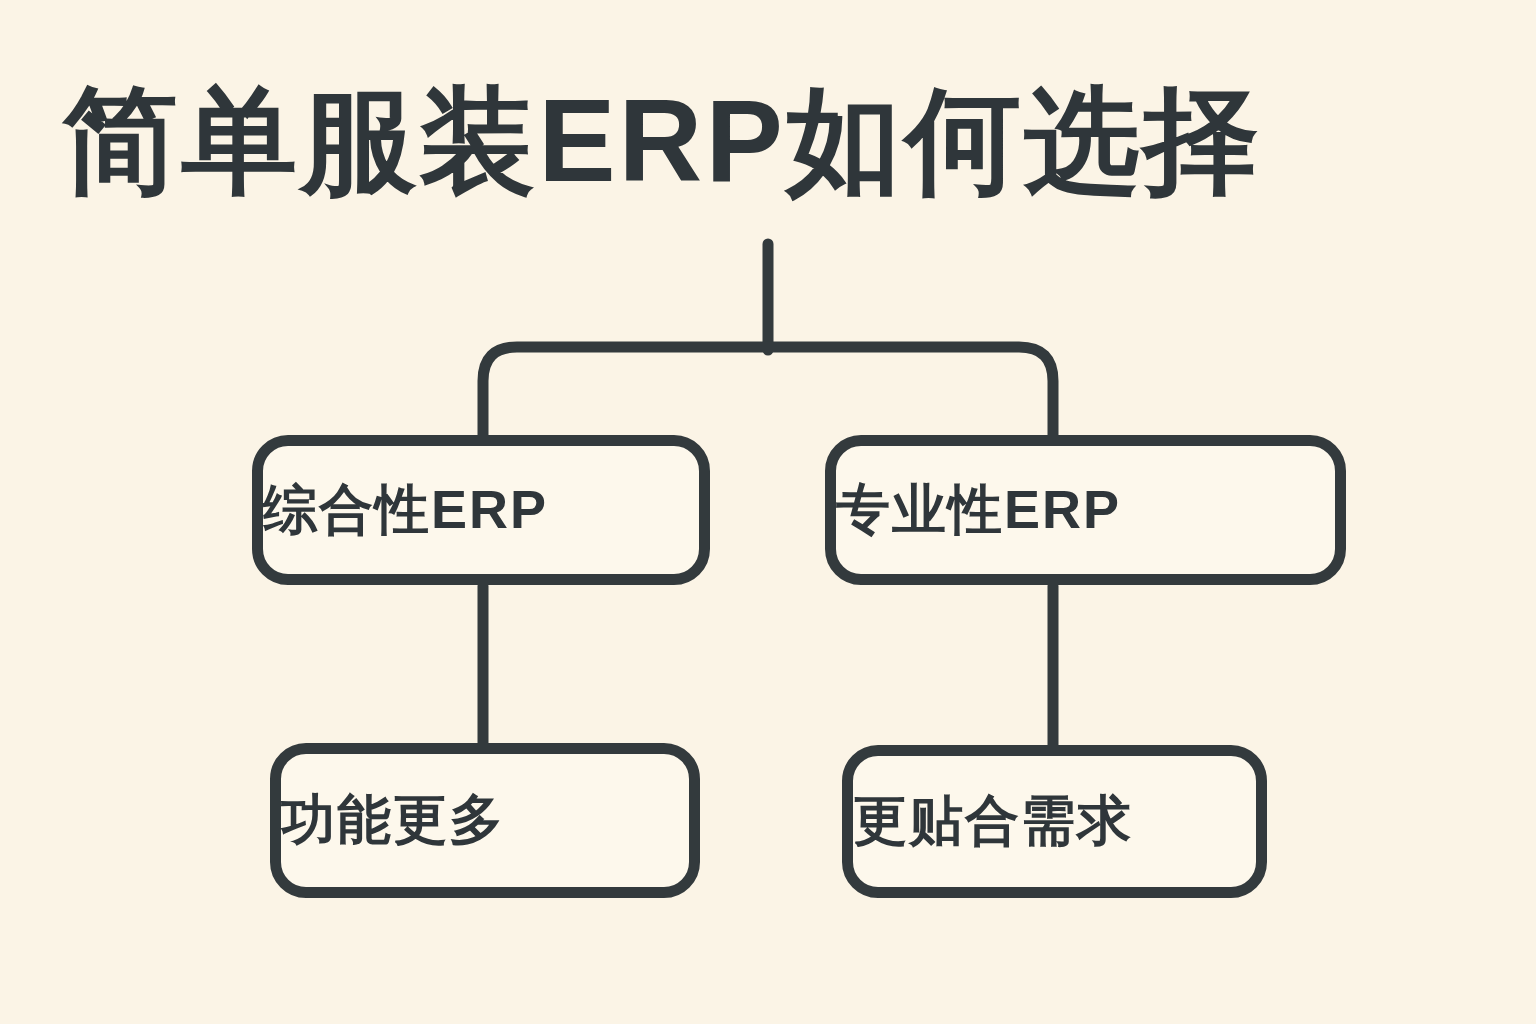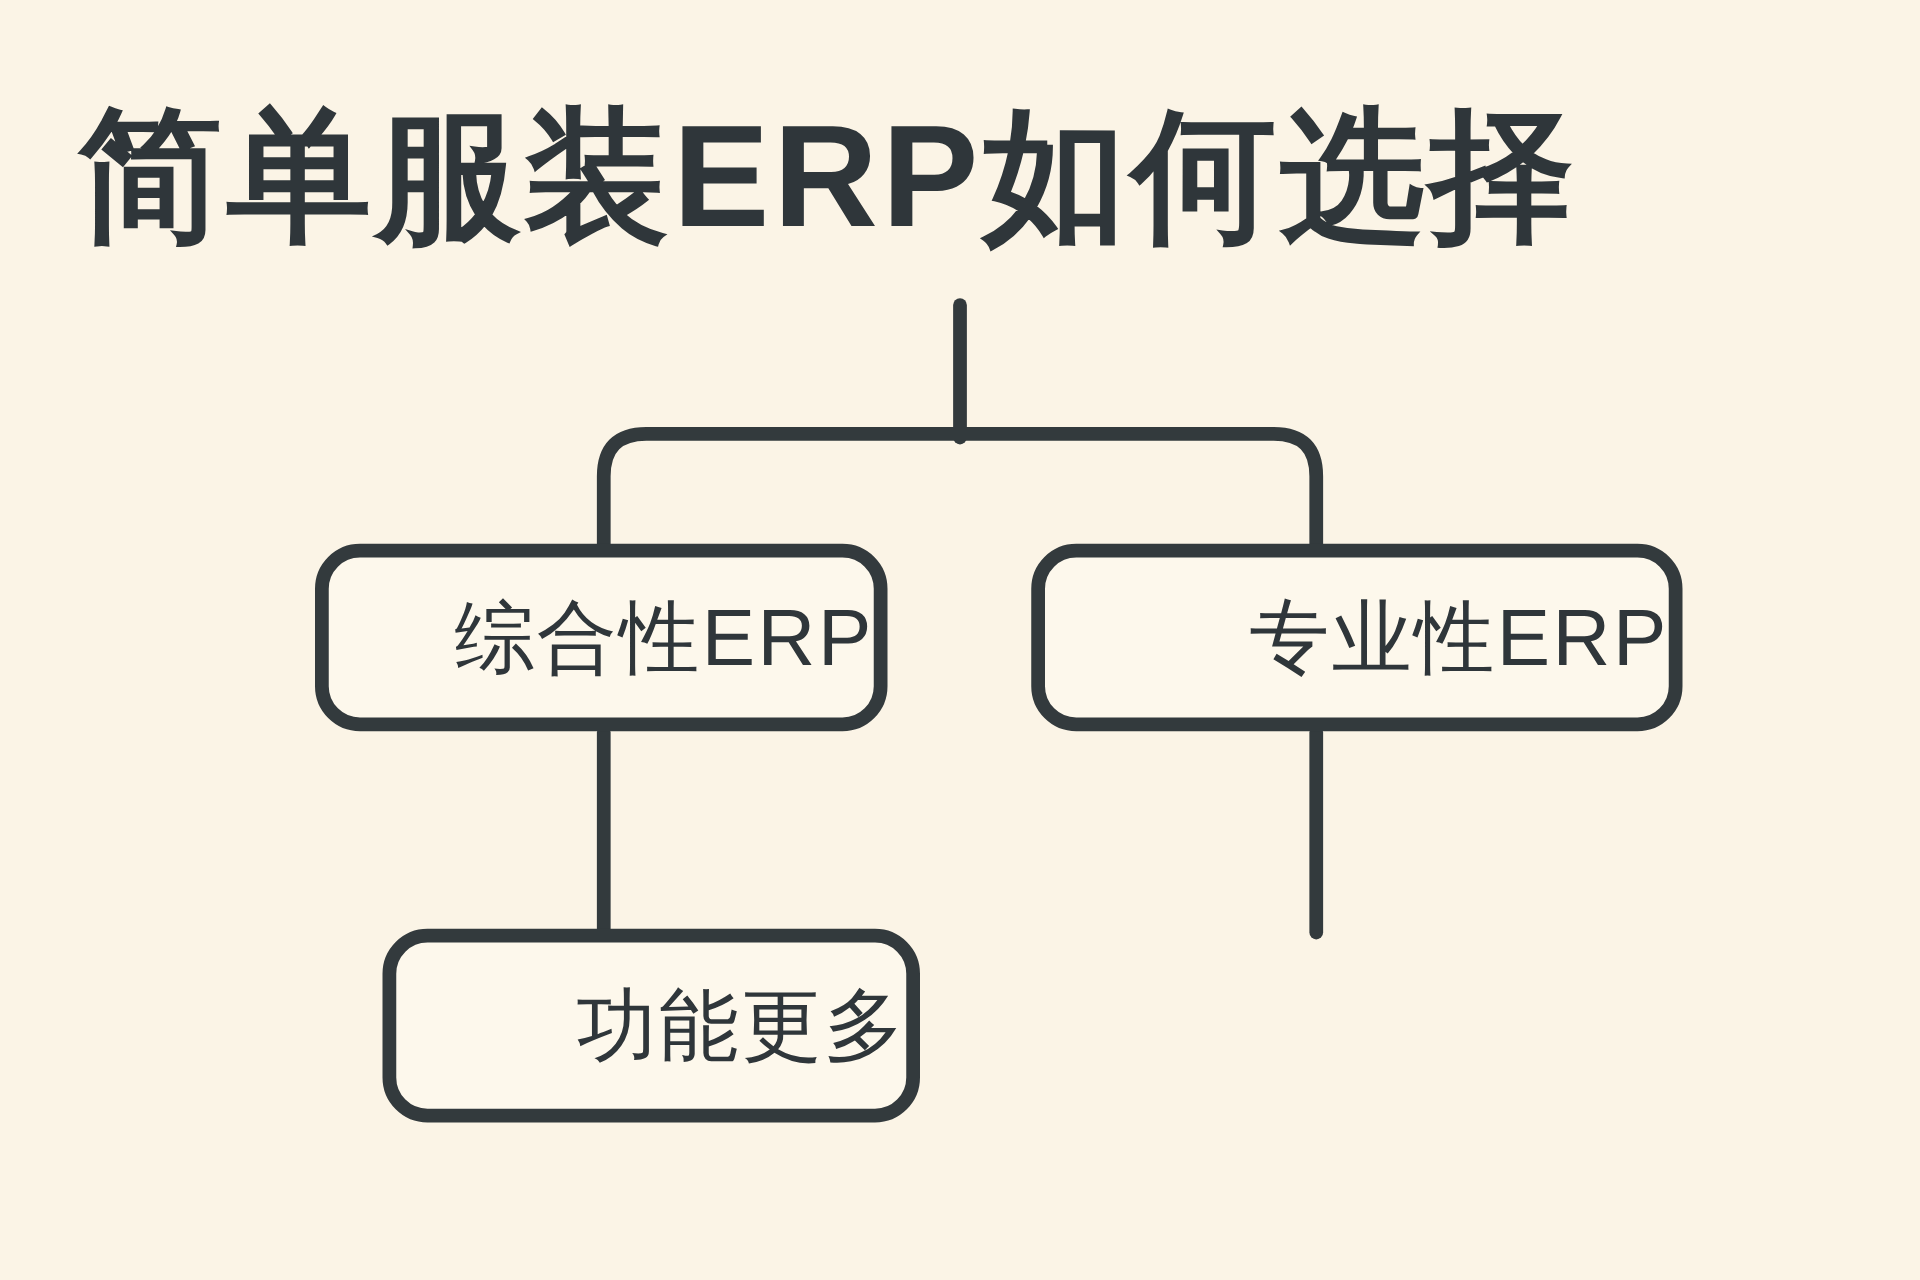--- a/index.html
+++ b/index.html
@@ -41,33 +41,33 @@
     fill: none;
     stroke: var(--color-line);
     stroke-width: 11;
     stroke-linecap: round;
     stroke-linejoin: round;
   }
   .node {
     position: absolute;
     display: flex;
     align-items: center;
-    justify-content: flex-end;
+    justify-content: flex-start;
     border: 11px solid var(--color-line);
     border-radius: 36px;
     background: var(--color-box_background);
-    font-size: 64px;
-    font-weight: 400;
+    font-size: 54px;
+    font-weight: 700;
     letter-spacing: 2px;
     color: var(--color-text);
     white-space: nowrap;
   }
   .node-left-parent  { left: 252px; top: 435px; width: 458px; height: 150px; }
   .node-right-parent { left: 825px; top: 435px; width: 521px; height: 150px; }
-  .node-left-child   { left: 270px; top: 743px; width: 430px; height: 155px; margin-left: 36px; }
+  .node-left-child   { left: 270px; top: 743px; width: 430px; height: 155px; }
   .node-right-child  { left: 842px; top: 745px; width: 425px; height: 153px; }
 </style>
 </head>
 <body>
 
 <div class="stage">
 
   <h1 class="title">简单服装ERP如何选择</h1>
 
   <svg class="connectors" viewBox="0 0 1536 1024" xmlns="http://www.w3.org/2000/svg">
@@ -82,14 +82,17 @@
   </div>
 
   <div class="node node-right-parent">
     <span>专业性ERP</span>
   </div>
 
   <div class="node node-left-child">
     <span>功能更多</span>
   </div>
 
+  <div class="node node-right-child">
+    <span>更贴合需求</span>
+  </div>
 
 </div>
 
 </body></html>

